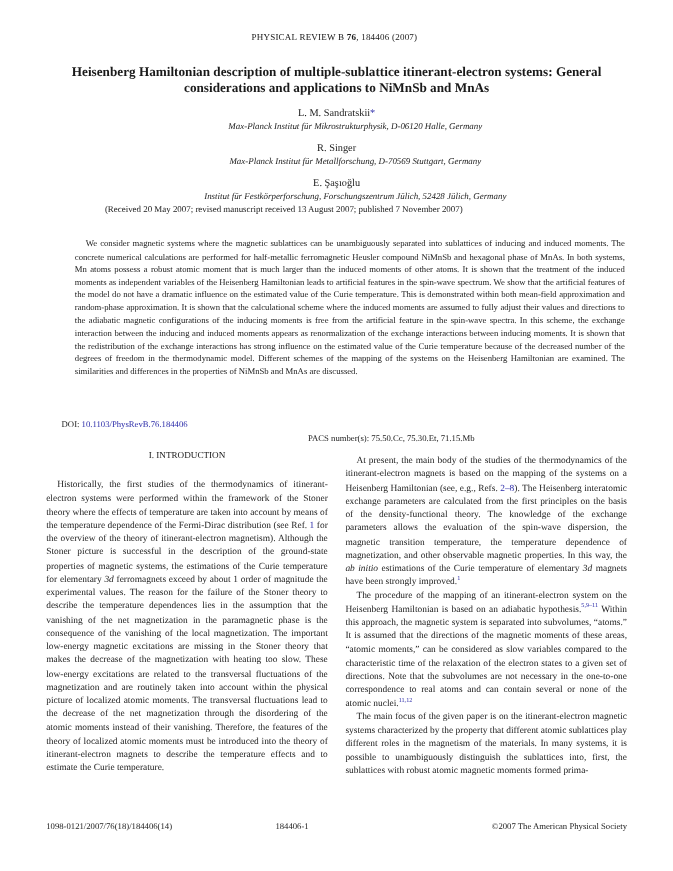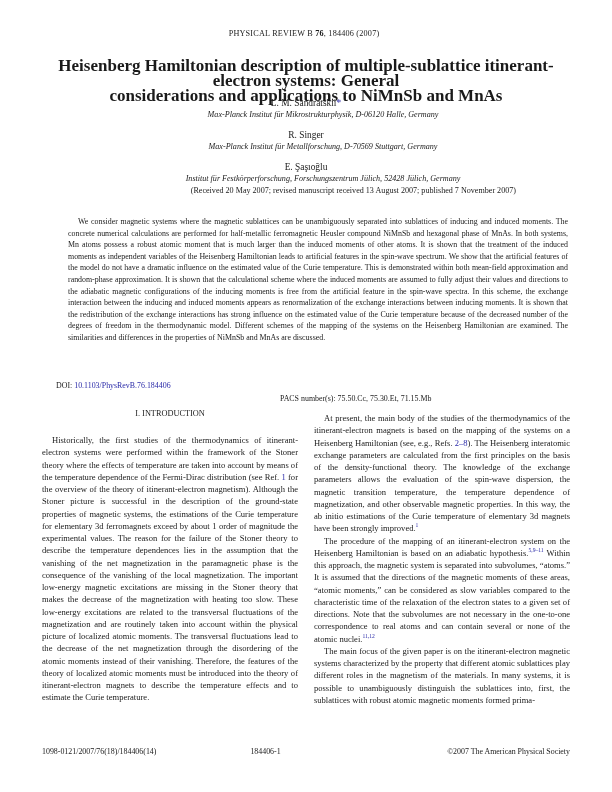--- a/index.html
+++ b/index.html
@@ -1,35 +1,35 @@
 <!DOCTYPE html>
 <html><head>
 <meta charset="utf-8">
 <style>
   html, body { margin: 0; padding: 0; background: #ffffff; }
   body { width: 612px; height: 792px; position: relative; overflow: hidden;
          font-family: "Liberation Serif", "DejaVu Serif", serif; color: #1a1a1a; }
   .abs { position: absolute; }
   .running-head { top: 29px; left: 0; width: 608px; text-align: center; font-size: 8.2px; letter-spacing: 0.2px; }
-  .title { top: 58px; left: 50px; width: 512px; text-align: center; font-weight: bold; font-size: 17px; line-height: 15px; }
+  .title { top: 58px; left: 50px; width: 512px; text-align: center; font-weight: bold; font-size: 12px; line-height: 15px; }
   .author { left: 0; width: 612px; text-align: center; font-size: 9.4px; }
   .affil { left: 0; width: 612px; text-align: center; font-size: 8.1px; font-style: italic; padding-left: 17px; }
-  .received { left: 0; width: 516px; text-align: right; font-size: 8.1px; }
+  .received { left: 0; width: 516px; text-align: center; font-size: 8.1px; }
   .link { color: #2a2aa8; }
   .abstract { top: 204px; left: 56px; width: 500px; font-size: 7.9px; line-height: 11.6px; text-align: justify; text-indent: 10px; margin: 12px; }
   .doi-line { top: 381px; left: 56px; width: 500px; font-size: 7.9px; }
   .pacs { position: absolute; left: 224px; top: 0; margin-top: 13px; }
   .col { font-size: 8.55px; line-height: 12.25px; text-align: justify; }
   .col p { margin: 0; text-indent: 10px; }
   .left-col { top: 434px; left: 42px; width: 256px; }
   .right-col { top: 412px; left: 314px; width: 256px; }
   .section-head { top: 409px; left: 42px; width: 256px; text-align: center; font-weight: normal; font-size: 8.3px; }
   .footer { top: 747px; font-size: 7.9px; }
   sup { font-size: 5.6px; line-height: 0; }
-  .ital { }
+  .ital { font-style: italic; }
 </style>
 </head>
 <body>
 
 <div class="abs running-head"><span>PHYSICAL REVIEW B</span> <b>76</b><span>, 184406 (2007)</span></div>
 
 <div class="abs title">
   <div>Heisenberg Hamiltonian description of multiple-sublattice itinerant-electron systems: General</div>
   <div>considerations and applications to NiMnSb and MnAs</div>
 </div>

